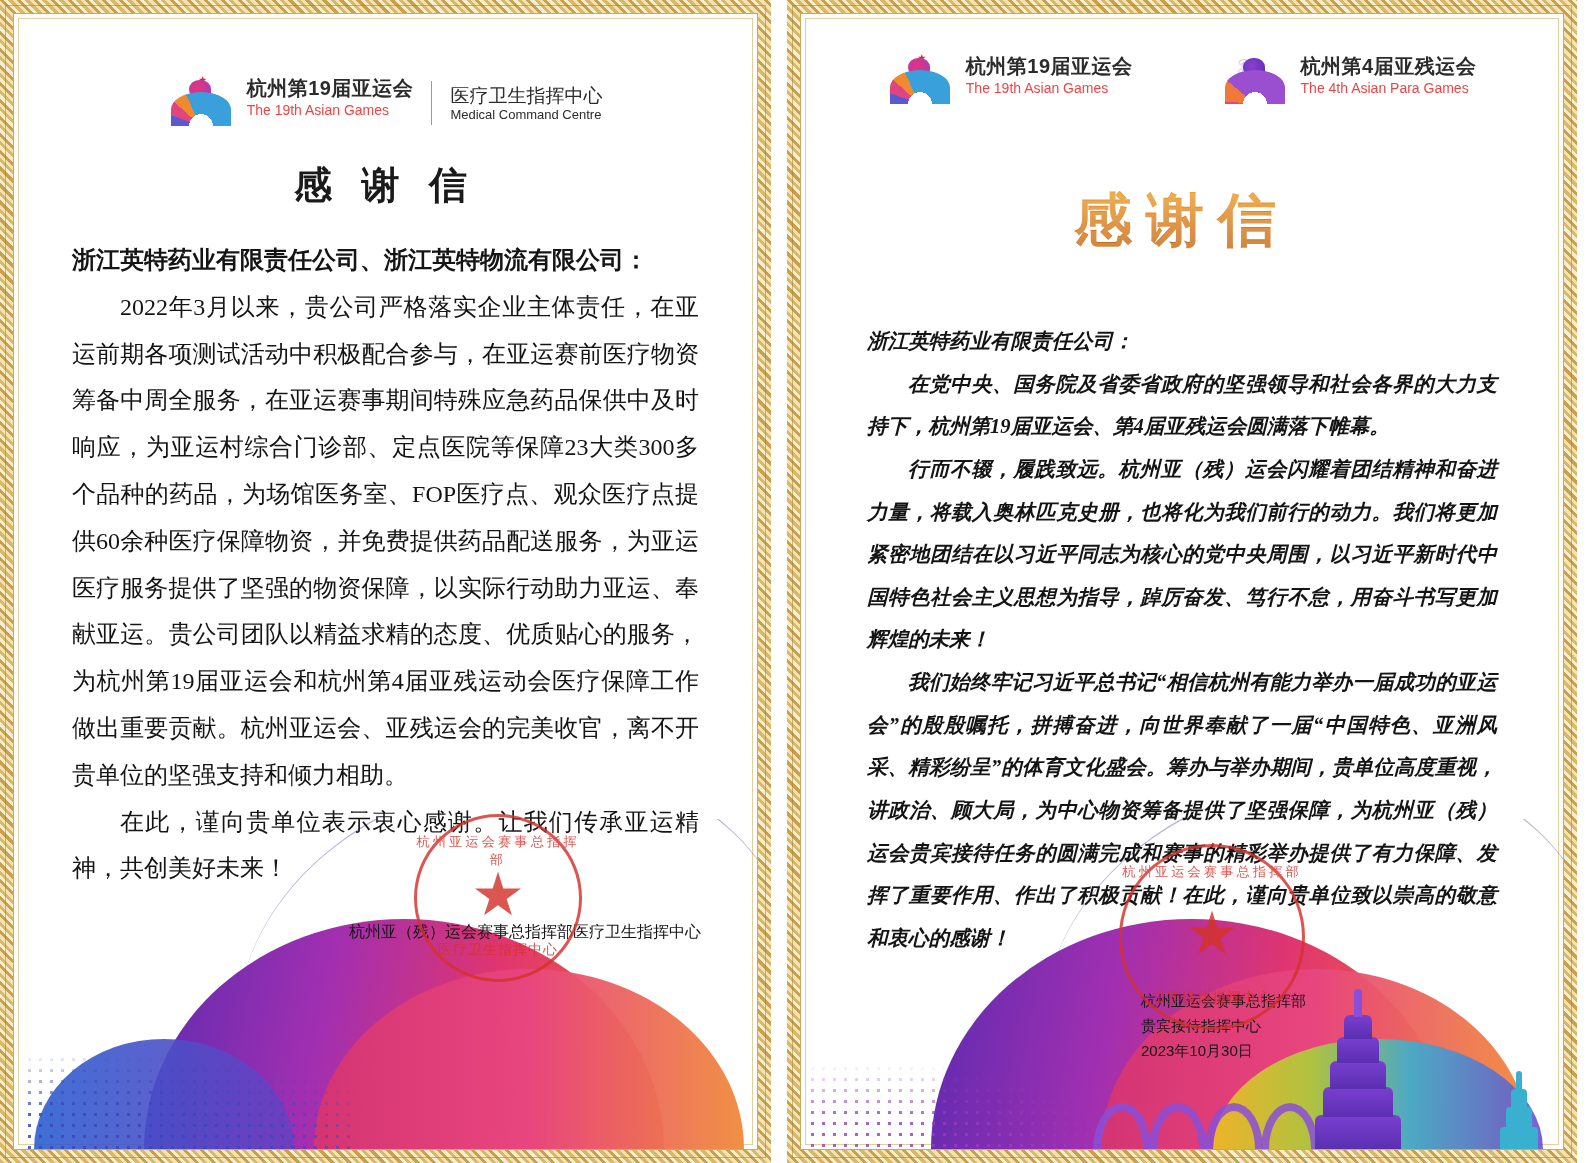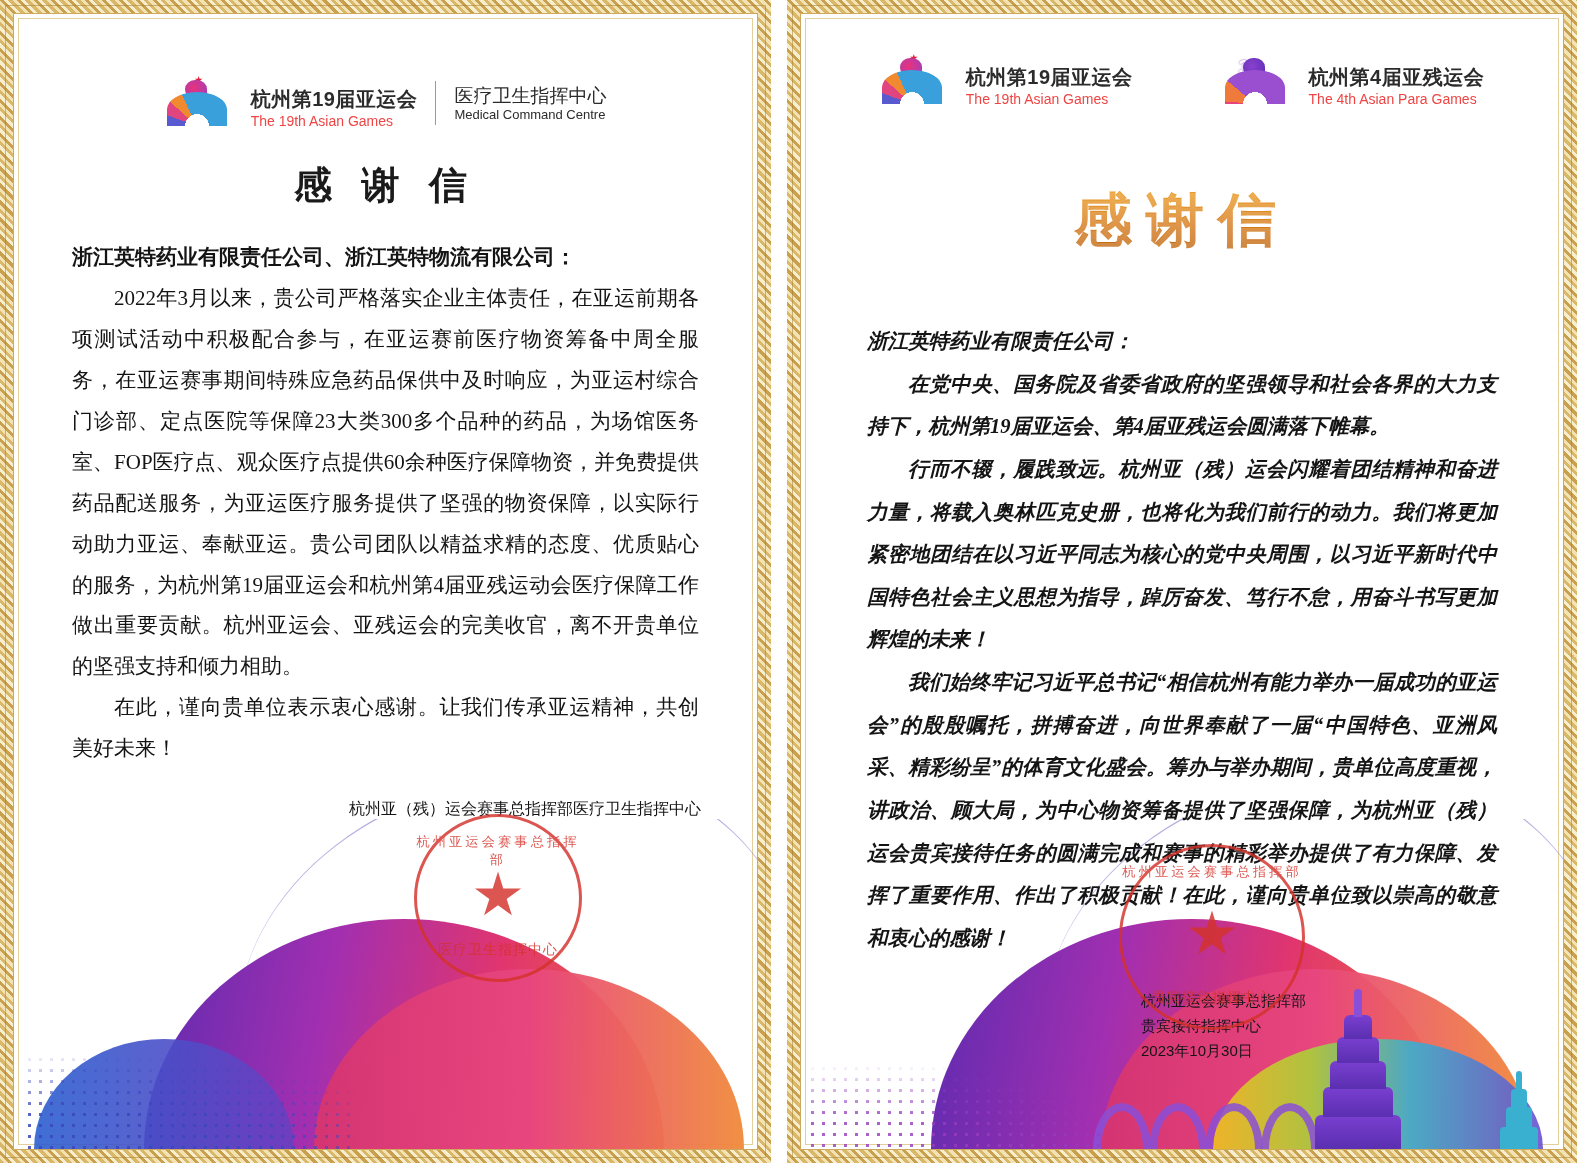--- a/index.html
+++ b/index.html
@@ -59,21 +59,21 @@
   
   .header {
     display: flex;
     align-items: center;
     justify-content: center;
     gap: 18px;
     padding-top: 62px;
   }
   .header-2 { padding-top: 40px; gap: 90px; }
 
-  .logo-block { display: flex; align-items: flex-end; gap: 20px; }
+  .logo-block { display: flex; align-items: flex-start; gap: 12px; }
   .emblem {
     position: relative;
     width: 66px; height: 54px;
     flex: none;
   }
   .emblem .fan {
     position: absolute; left: 2px; bottom: 4px;
     width: 60px; height: 34px;
     border-radius: 60px 60px 0 0 / 34px 34px 0 0;
     background:
@@ -169,21 +169,21 @@
     background-clip: text;
     color: transparent;
     text-shadow: 0 1px 0 rgba(255,255,255,.2);
   }
 
   
   .body {
     position: relative;
     z-index: 3;
     margin: 26px 58px 0 58px;
-    font-size: 21px;
+    font-size: 24px;
     line-height: 1.95;
     color: #141414;
     text-align: justify;
   }
   .body-right {
     margin: 60px 66px 0 66px;
     font-size: 20.5px;
     line-height: 2.08;
     font-weight: bold;
     font-style: italic;

